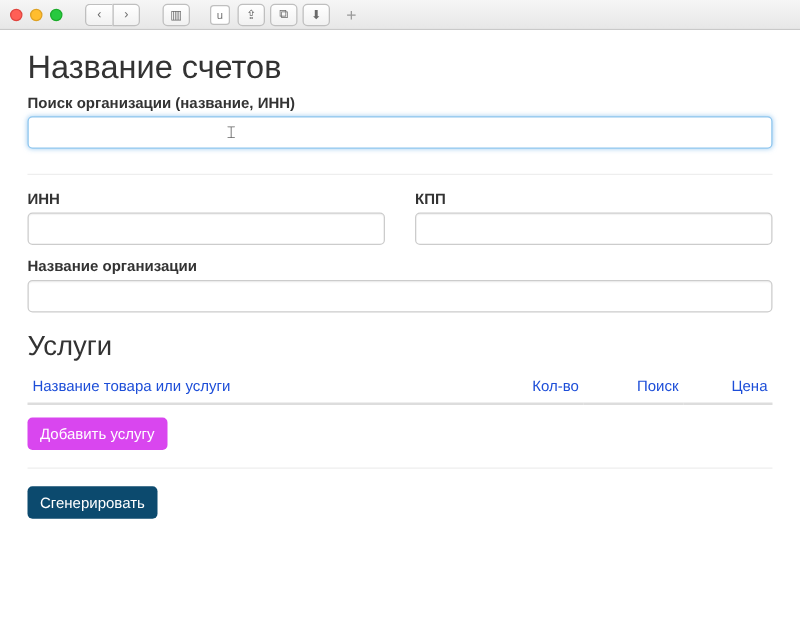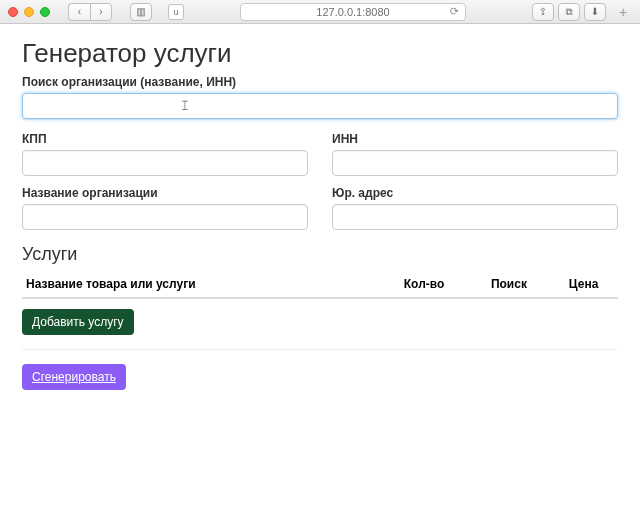--- a/index.html
+++ b/index.html
@@ -37,47 +37,47 @@
 
   
   .page { padding: 14px 22px; }
   h1 { font-size: 26px; font-weight: 500; color:#333; margin-bottom: 6px; }
   .label { font-size: 12px; font-weight: 700; color:#333; margin-bottom: 4px; display:block; }
   .input {
     width: 100%; height: 26px; border:1px solid #cccccc; border-radius:4px;
     padding: 2px 6px; font-size:12px; background:#fff; color:#555;
     box-shadow: inset 0 1px 1px rgba(0,0,0,0.05);
   }
-  .search-group { }
+  .search-group { margin-bottom: 20px; }
   .search-group .input { border-color:#8fc6ee; box-shadow: 0 0 4px rgba(102,175,233,0.6); }
 
   .row2 {
     display:flex; gap: 24px; margin-bottom: 10px;
     border-top: 1px solid #eee; padding-top: 12px;
   }
   .row2.noborder { border-top:none; padding-top:0;align-items:center; }
   .col { flex:1; }
   .col .input { width: 100%; }
 
-  h2 { font-size: 18px; font-weight:500; color:#333; margin-top: 14px; margin-bottom: 6px; }
+  h2 { font-size: 22px; font-weight:500; color:#333; margin-top: 14px; margin-bottom: 6px; }
 
   table { width:100%; border-collapse: collapse; margin-bottom: 10px; }
   thead th {
-    text-align:left; font-size:12px; font-weight:700; color:#000000;
+    text-align:left; font-size:12px; font-weight:400; color:#1d4ed8;
     border-bottom: 2px solid #ddd; padding: 6px 4px;
   }
-  thead th.num { text-align:center; white-space:nowrap; }
+  thead th.num { text-align:right; white-space:nowrap; }
   .th-name { width: 60%; }
 
   .btn {
     display:inline-block; font-size:12px; color:#fff; border:none;
     border-radius:4px; padding: 6px 10px; cursor:pointer;
   }
-  .btn-primary { background:#14532d; }
-  .btn-success { background:#8b5cf6;text-decoration:underline; }
+  .btn-primary { background:#d946ef; }
+  .btn-success { background:#0c4a6e; }
   hr.sep { border:none; border-top:1px solid #eee; margin: 14px 0; }
   .text-cursor-glyph { position:absolute; left:158px; top:4px; font-size:14px; color:#666; user-select:none; }
 </style>
 </head>
 <body>
 
 <div class="titlebar">
   <div class="traffic">
     <div class="dot red"></div>
     <div class="dot yellow"></div>
@@ -86,61 +86,53 @@
   <div class="spacer-sm"></div>
   <div class="btn-pair">
     <div class="toolbar-btn">‹</div>
     <div class="toolbar-btn">›</div>
   </div>
   <div class="spacer-sm"></div>
   <div class="toolbar-btn">▥</div>
   <div class="tabbar">
     <div class="tab">u</div>
   </div>
-  <div class="addrbar">
-    <span>127.0.0.1:8080</span>
-    <span class="refresh">⟳</span>
-  </div>
   <div class="right-tools">
     <div class="toolbar-btn">⇪</div>
     <div class="toolbar-btn">⧉</div>
     <div class="toolbar-btn">⬇</div>
   </div>
   <div class="newtab">+</div>
 </div>
 
 <div class="page">
-  <h1>Генератор услуги</h1>
+  <h1>Название счетов</h1>
 
   <div class="search-group">
     <label class="label">Поиск организации (название, ИНН)</label>
     <div style="position:relative">
       <input class="input" type="text" value="" style="">
       <span class="text-cursor-glyph">𝙸</span>
     </div>
   </div>
 
   <div class="row2">
     <div class="col">
-      <label class="label">КПП</label>
+      <label class="label">ИНН</label>
       <input class="input" type="text" value="" style="">
     </div>
     <div class="col">
-      <label class="label">ИНН</label>
+      <label class="label">КПП</label>
       <input class="input" type="text" value="" style="">
     </div>
   </div>
 
   <div class="row2 noborder">
     <div class="col">
       <label class="label">Название организации</label>
-      <input class="input" type="text" value="" style="">
-    </div>
-    <div class="col">
-      <label class="label">Юр. адрес</label>
       <input class="input" type="text" value="" style="">
     </div>
   </div>
 
   <h2>Услуги</h2>
 
   <table>
     <thead>
       <tr>
         <th class="th-name">Название товара или услуги</th>

